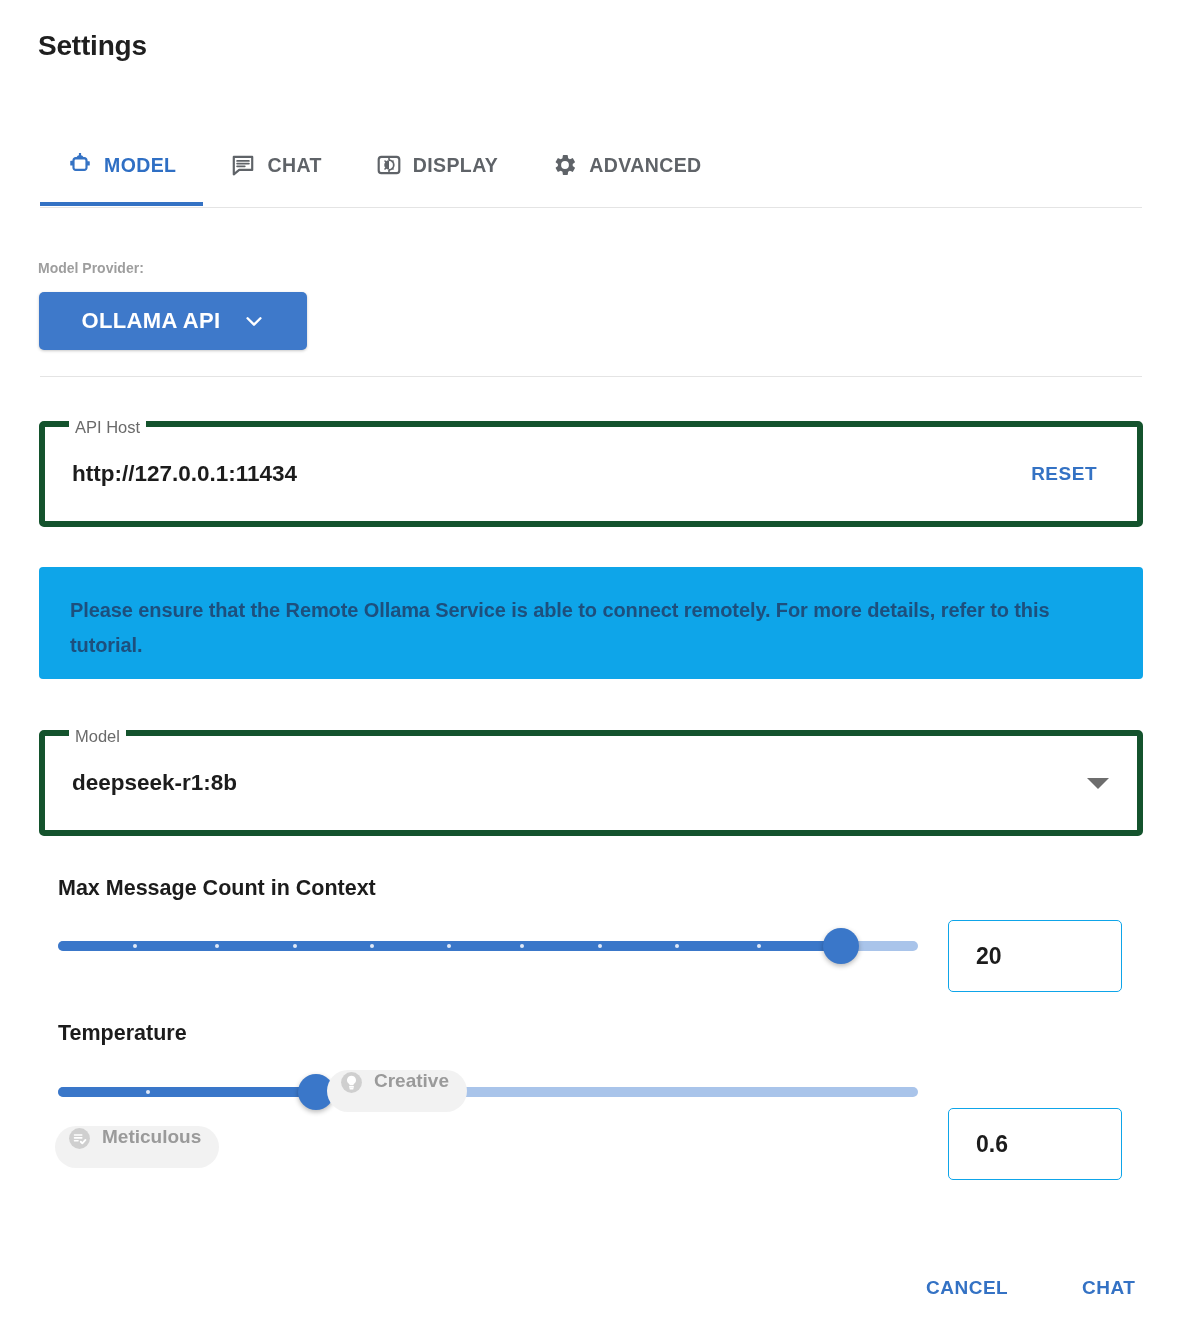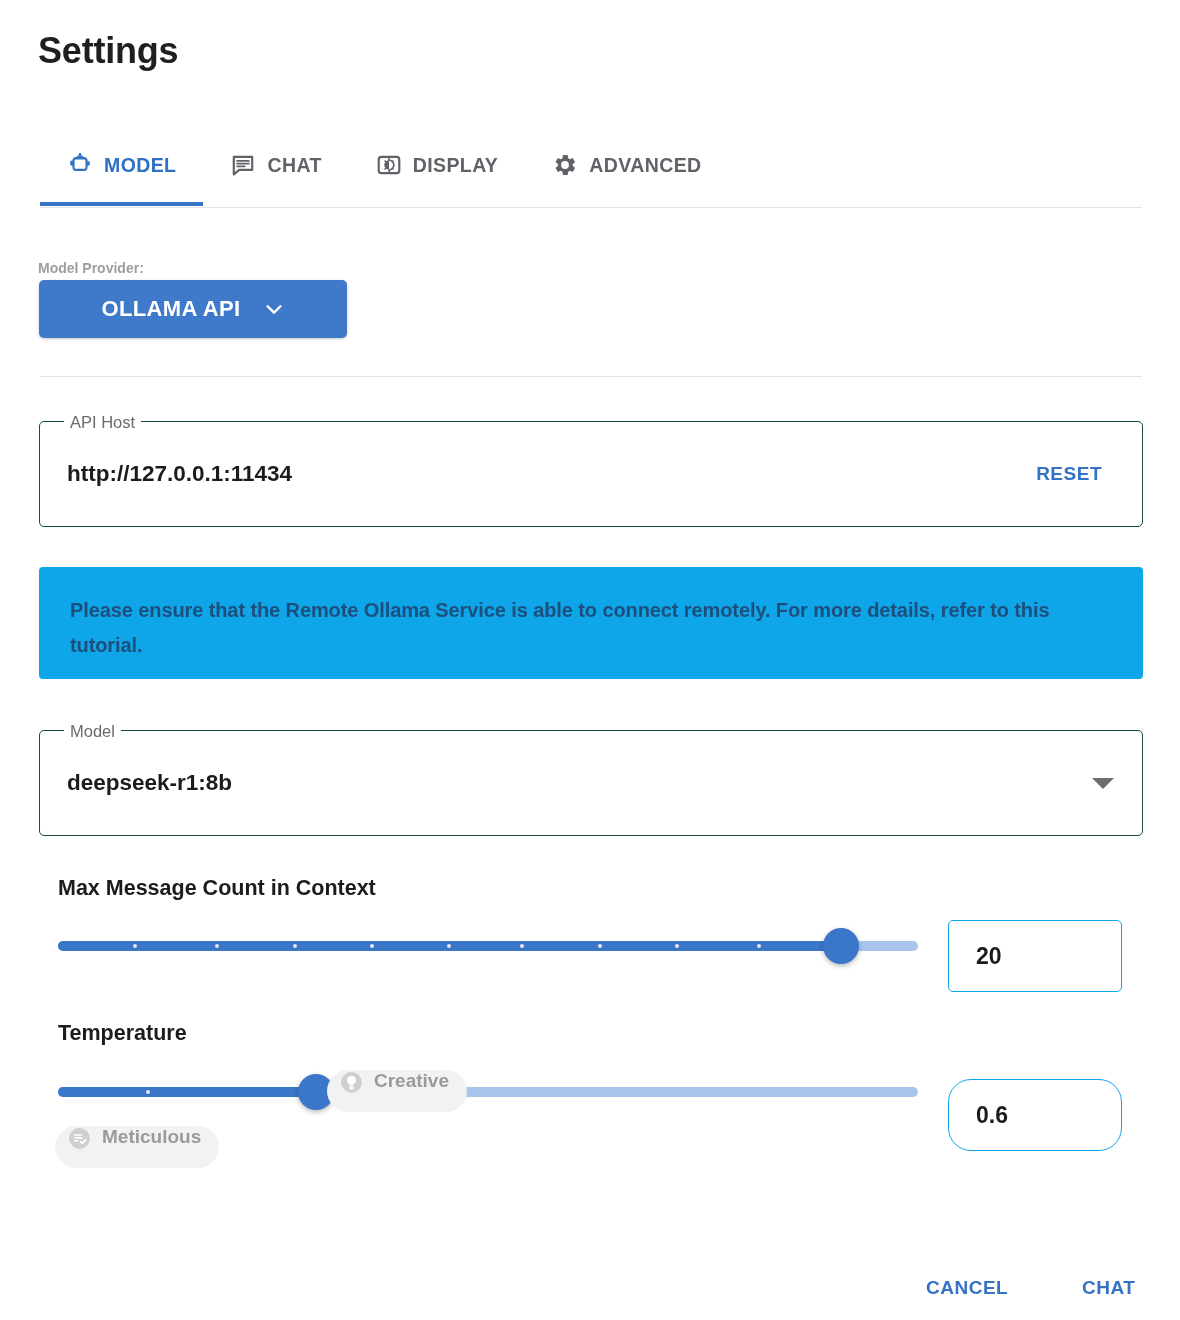--- a/index.html
+++ b/index.html
@@ -15,21 +15,21 @@
     color: #212121;
     position: relative;
     overflow: hidden;
   }
 
   
   .page-title {
     position: absolute;
     left: 38px;
     top: 30px;
-    font-size: 36px;
+    font-size: 28px;
     font-weight: bold;
     letter-spacing: -0.2px;
     color: #1f1f1f;
   }
 
   
   .tabs {
     position: absolute;
     left: 40px;
     top: 124px;
@@ -74,22 +74,22 @@
     position: absolute;
     left: 38px;
     top: 260px;
     font-size: 14px;
     font-weight: bold;
     color: #9e9e9e;
   }
   .provider-btn {
     position: absolute;
     left: 39px;
-    top: 280px;
-    width: 308px;
+    top: 292px;
+    width: 268px;
     height: 58px;
     background: #3e79ca;
     border: none;
     border-radius: 5px;
     color: #ffffff;
     font-family: "Liberation Sans", sans-serif;
     font-size: 22px;
     font-weight: bold;
     letter-spacing: 0.4px;
     display: flex;
@@ -108,21 +108,21 @@
     width: 1102px;
     height: 1px;
     background: #e4e4e4;
   }
 
   
   .field {
     position: absolute;
     left: 39px;
     width: 1104px;
-    border: 1px solid #14532d;
+    border: 6px solid #14532d;
     border-radius: 5px;
     background: #fff;
   }
   .field .legend {
     position: absolute;
     top: -10px;
     left: 24px;
     background: #ffffff;
     padding: 0 6px;
     font-size: 16.5px;
@@ -406,21 +406,21 @@
 </div>
 
 <div class="slider-title" style="top:1021px;">Temperature</div>
 <div class="slider-row" id="temp-slider" style="top:1087px;">
   <div class="track-bg"></div>
   <div class="track-fill" style="width: 30%;"></div>
   <div class="thumb" style="left: 30%;"></div>
 <div class="tick on" style="left: calc(10.5% - 2px);"></div>
     <div class="tick off" style="left: calc(40% - 2px);"></div>
   </div>
-<div class="num-box" style="top:1079px;border-radius:23px;">
+<div class="num-box" style="top:1108px;">
   <span>0.6</span>
 </div>
 
 <div class="chip" style="left:55px; top:1126px;">
   <span class="chip-icon">
     <svg viewBox="0 0 24 24" width="25" height="25">
       <circle cx="12" cy="12" r="10" fill="#cfcfcf"></circle>
       <g stroke="#ffffff" stroke-width="1.5" stroke-linecap="round">
         <path d="M7.2 8.6h7"></path>
           <path d="M7.2 11.4h7"></path>

